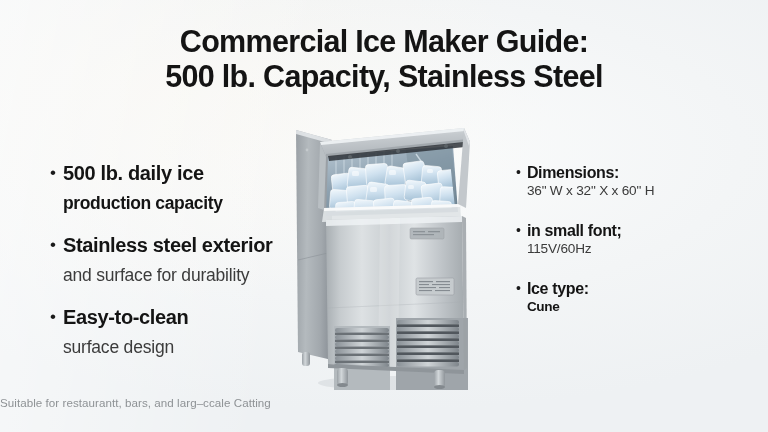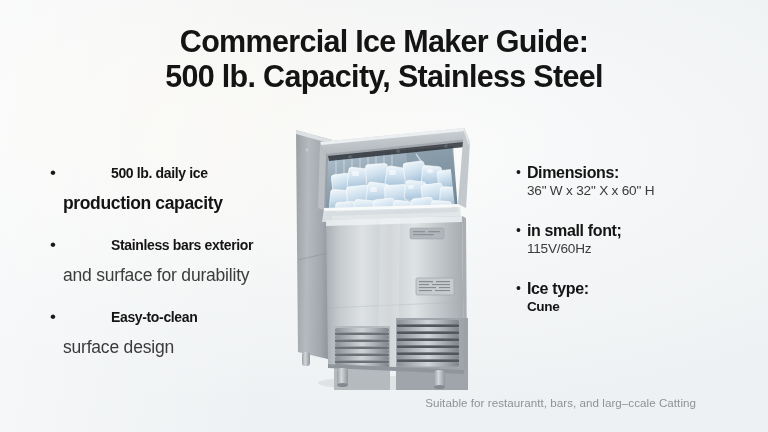--- a/index.html
+++ b/index.html
@@ -101,33 +101,33 @@
     color: #3b3b3b;
     font-weight: normal;
     letter-spacing: -0.2px;
   }
   .bt-secondary.bold {
     color: #141414;
     font-weight: bold;
     letter-spacing: -0.35px;
   }
 
-  #left-col .bt-primary   { font-size: 14px; line-height: 21.5px; margin-left: 48px; }
+  #left-col .bt-primary   { font-size: 20px; line-height: 21.5px; }
   #left-col .bt-secondary { font-size: 17.5px; line-height: 21.5px; margin-top: 8px; }
 
   #right-col .bt-primary   { font-size: 16px; line-height: 17.5px; }
   #right-col .bt-secondary { font-size: 13.6px; line-height: 17.5px; }
 
   
   #caption {
     position: absolute;
     left: 0;
     top: 396px;
     width: 696px;
-    text-align: right;
+    text-align: left;
     color: #8e9295;
     font-size: 11.6px;
     letter-spacing: 0.05px;
     z-index: 6;
   }
 
   
   #product {
     position: absolute;
     left: 288px;
@@ -370,21 +370,21 @@
       <span class="bullet-dot">•</span>
       <span class="bullet-text">
         <span class="bt-primary">500 lb. daily ice</span>
         <span class="bt-secondary bold">production capacity</span>
       </span>
     </div>
 
     <div class="bullet-item">
       <span class="bullet-dot">•</span>
       <span class="bullet-text">
-        <span class="bt-primary">Stainless bars exterior</span>
+        <span class="bt-primary">Stainless steel exterior</span>
         <span class="bt-secondary">and surface for durability</span>
       </span>
     </div>
 
     <div class="bullet-item">
       <span class="bullet-dot">•</span>
       <span class="bullet-text">
         <span class="bt-primary">Easy-to-clean</span>
         <span class="bt-secondary">surface design</span>
       </span>

